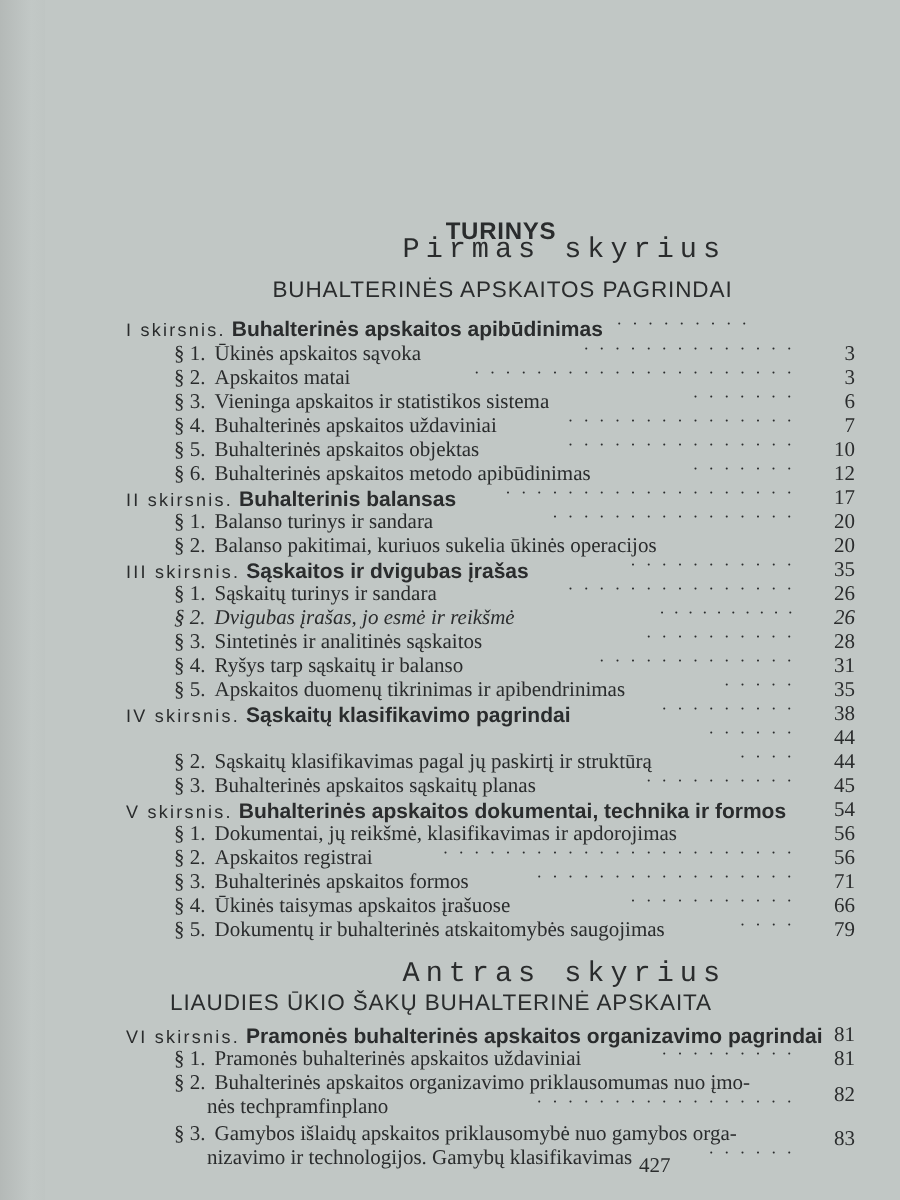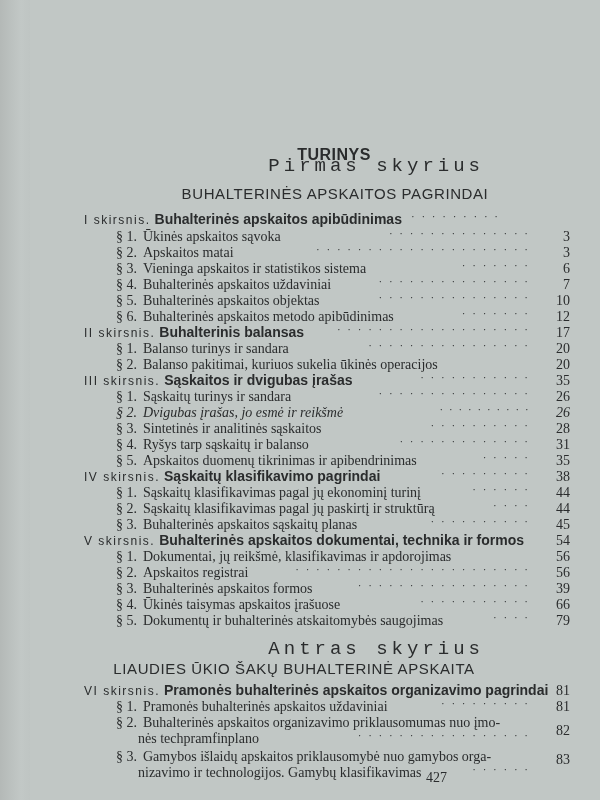--- a/index.html
+++ b/index.html
@@ -141,21 +141,20 @@
     <span class="lead">· · · · ·</span>
     <span class="page-num">35</span>
   </div>
 
   <div class="row" style="top:469px;">
     <span class="label"><span class="prefix">IV skirsnis.</span><span class="bold">Sąskaitų klasifikavimo pagrindai</span></span>
     <span class="lead">· · · · · · · · ·</span>
     <span class="page-num">38</span>
   </div>
   <div class="row" style="top:485px; left:32px; width:454px;">
-    <span class="label"><span class="sec">§ 1.</span><span>Sąskaitų klasifikavimas pagal jų ekonominį turinį</span></span>
     <span class="lead">· · · · · ·</span>
     <span class="page-num">44</span>
   </div>
   <div class="row" style="top:501px; left:32px; width:454px;">
     <span class="label"><span class="sec">§ 2.</span><span>Sąskaitų klasifikavimas pagal jų paskirtį ir struktūrą</span></span>
     <span class="lead">· · · ·</span>
     <span class="page-num">44</span>
   </div>
   <div class="row" style="top:517px; left:32px; width:454px;">
     <span class="label"><span class="sec">§ 3.</span><span>Buhalterinės apskaitos sąskaitų planas</span></span>
@@ -172,21 +171,21 @@
     <span class="page-num">56</span>
   </div>
   <div class="row" style="top:565px; left:32px; width:454px;">
     <span class="label"><span class="sec">§ 2.</span><span>Apskaitos registrai</span></span>
     <span class="lead">· · · · · · · · · · · · · · · · · · · · · · ·</span>
     <span class="page-num">56</span>
   </div>
   <div class="row" style="top:581px; left:32px; width:454px;">
     <span class="label"><span class="sec">§ 3.</span><span>Buhalterinės apskaitos formos</span></span>
     <span class="lead">· · · · · · · · · · · · · · · · ·</span>
-    <span class="page-num">39</span>
+    <span class="page-num">71</span>
   </div>
   <div class="row" style="top:597px; left:32px; width:454px;">
     <span class="label"><span class="sec">§ 4.</span><span>Ūkinės taisymas apskaitos įrašuose</span></span>
     <span class="lead">· · · · · · · · · · ·</span>
     <span class="page-num">66</span>
   </div>
   <div class="row" style="top:613px; left:32px; width:454px;">
     <span class="label"><span class="sec">§ 5.</span><span>Dokumentų ir buhalterinės atskaitomybės saugojimas</span></span>
     <span class="lead">· · · ·</span>
     <span class="page-num">79</span>

